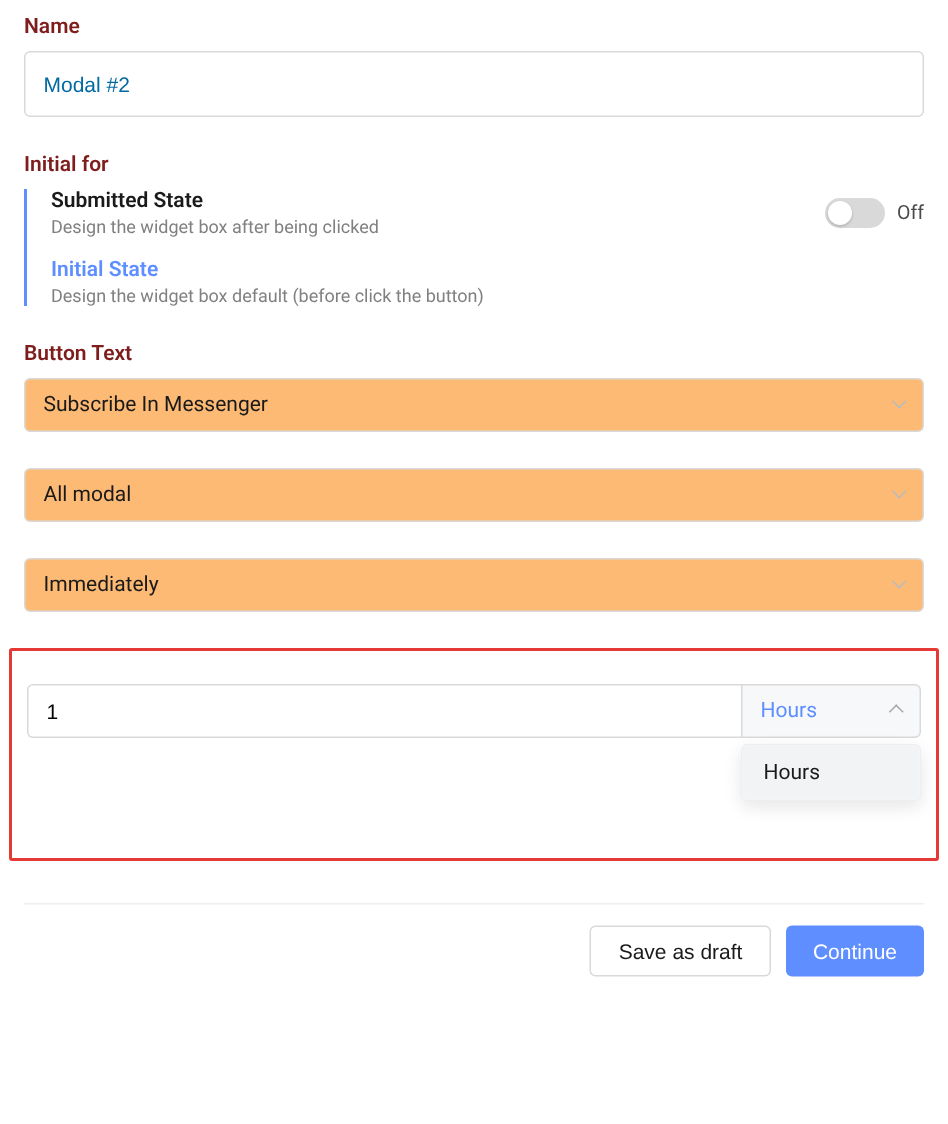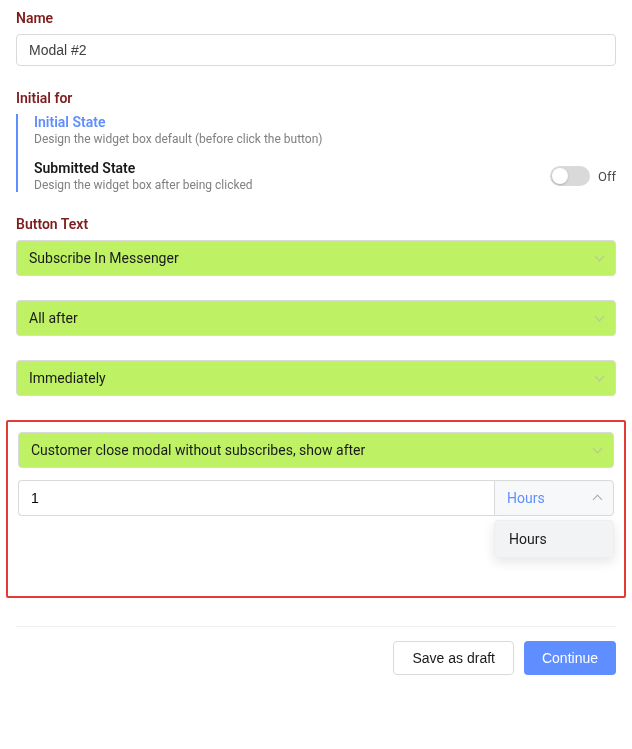--- a/index.html
+++ b/index.html
@@ -24,34 +24,34 @@
       margin-bottom: 8px;
       display: block;
       color: #7f1d1d;
     }
     .text-input {
       width: 100%;
       border: 1px solid #d9d9d9;
       border-radius: 4px;
       padding: 8px 12px;
       font-size: 14px;
-      color: #404040;
+      color: #0369a1;
       background: #fff;
       outline: none;
-      height: 32px;
+      height: 44px;
     }
     .select-box {
       position: relative;
       width: 100%;
       border: 1px solid #d9d9d9;
       border-radius: 4px;
       padding: 8px 30px 8px 12px;
       font-size: 14px;
       color: #1a1a1a;
-      background: #bef264;
+      background: #fdba74;
       height: 36px;
       display: flex;
       align-items: center;
       cursor: pointer;
     }
     .select-chevron {
       position: absolute;
       right: 12px;
       top: 50%;
       transform: translateY(-50%);
@@ -220,68 +220,64 @@
 <body>
 
 <div class="section">
   <label class="label">Name</label>
   <input class="text-input" type="text" value="Modal #2" style="">
 </div>
 
 <div class="section">
   <label class="label">Initial for</label>
   <div class="design-states">
-    <div class="state-item">
-      <div class="state-title active">Initial State</div>
-      <div class="state-desc">Design the widget box default (before click the button)</div>
-    </div>
     <div class="state-item">
       <div class="state-row">
         <div>
           <div class="state-title">Submitted State</div>
           <div class="state-desc">Design the widget box after being clicked</div>
         </div>
         <div class="toggle-wrap">
           <div class="toggle">
             <div class="toggle-knob"></div>
           </div>
           <span class="toggle-label">Off</span>
         </div>
       </div>
     </div>
+    <div class="state-item">
+      <div class="state-title active">Initial State</div>
+      <div class="state-desc">Design the widget box default (before click the button)</div>
+    </div>
   </div>
 </div>
 
 <div class="section">
   <label class="label">Button Text</label>
   <div class="select-box">
     <span>Subscribe In Messenger</span>
     <span class="select-chevron chevron-down"></span>
   </div>
 </div>
 
 <div class="section">
   <div class="select-box">
-    <span>All after</span>
+    <span>All modal</span>
     <span class="select-chevron chevron-down"></span>
   </div>
 </div>
 
 <div class="section">
   <div class="select-box">
     <span>Immediately</span>
     <span class="select-chevron chevron-down"></span>
   </div>
 </div>
 
 <div class="highlighted-section">
-  <div class="select-box">
-    <span>Customer close modal without subscribes, show after</span>
-    <span class="select-chevron chevron-down"></span>
-  </div>
   <div class="freq-row">
     <input class="freq-input" type="text" value="1" style="">
     <div class="freq-unit">
       <span>Hours</span>
       <span class="select-chevron chevron-up"></span>
     </div>
     <div class="dropdown-panel">
       <div class="dropdown-option selected">Hours</div>
     </div>
   </div>

